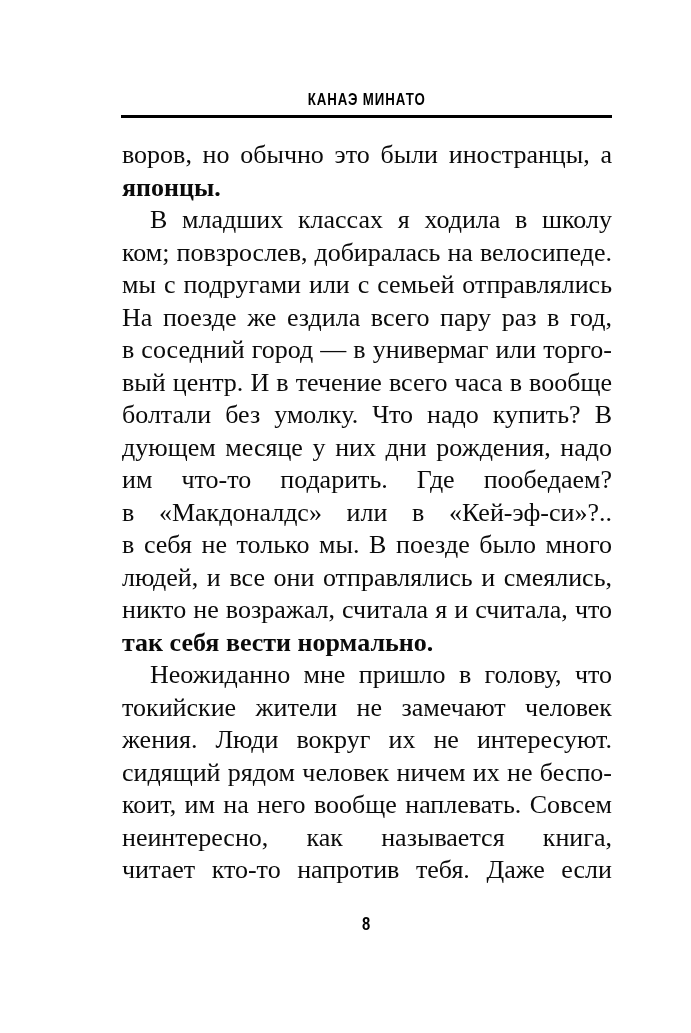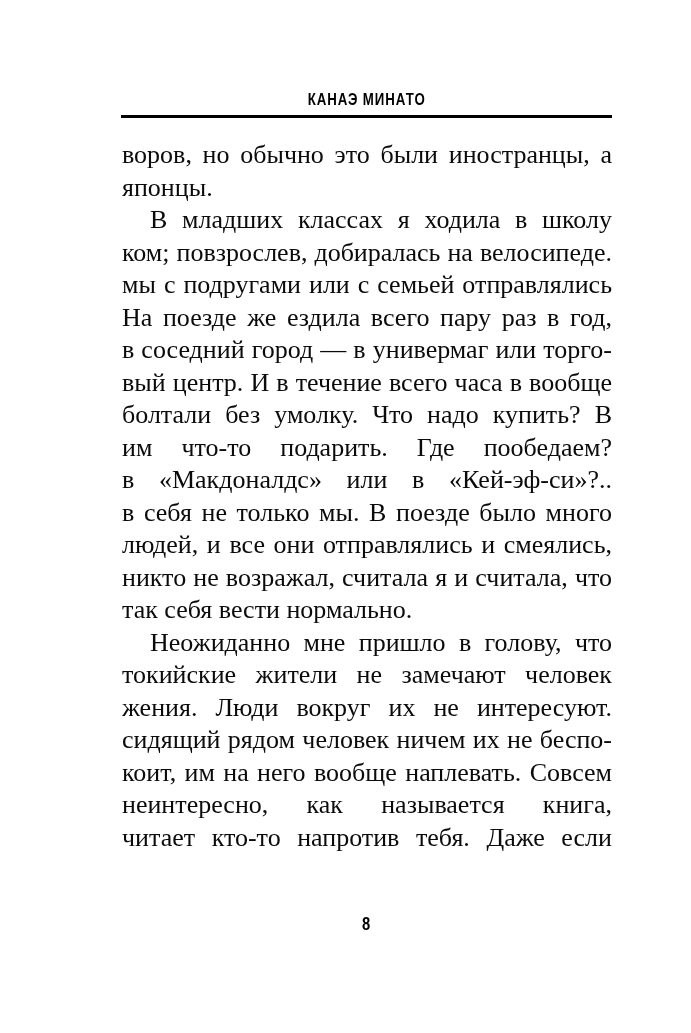--- a/index.html
+++ b/index.html
@@ -60,20 +60,21 @@
   }
   .line {
     text-align: justify;
     text-align-last: justify;
     height: 32.5px;
     overflow: hidden;
   }
   .line.lastline {
     text-align: right;
     text-align-last: left;
+    font-weight: bold;
   }
   .line.indent {
     text-indent: 28px;
   }
   .page-number {
     position: absolute;
     left: 121px;
     width: 491px;
     top: 914px;
     text-align: center;
@@ -102,20 +103,21 @@
   <div class="text-block">
       <div class="line">воров, но обычно это были иностранцы, а не</div>
       <div class="line lastline">японцы.</div>
       <div class="line indent">В младших классах я ходила в школу пеш-</div>
       <div class="line">ком; повзрослев, добиралась на велосипеде.</div>
       <div class="line">мы с подругами или с семьей отправлялись</div>
       <div class="line">На поезде же ездила всего пару раз в год, когда</div>
       <div class="line">в соседний город — в универмаг или торго-</div>
       <div class="line">вый центр. И в течение всего часа в вообще мы</div>
       <div class="line">болтали без умолку. Что надо купить? В сле-</div>
+      <div class="line">дующем месяце у них дни рождения, надо</div>
       <div class="line">им что-то подарить. Где пообедаем? Пойдем</div>
       <div class="line">в «Макдоналдс» или в «Кей-эф-си»?.. Болтали</div>
       <div class="line">в себя не только мы. В поезде было много</div>
       <div class="line">людей, и все они отправлялись и смеялись,</div>
       <div class="line">никто не возражал, считала я и считала, что</div>
       <div class="line lastline">так себя вести нормально.</div>
       <div class="line indent">Неожиданно мне пришло в голову, что</div>
       <div class="line">токийские жители не замечают человек окру-</div>
       <div class="line">жения. Люди вокруг их не интересуют. Пока</div>
       <div class="line">сидящий рядом человек ничем их не беспо-</div>

